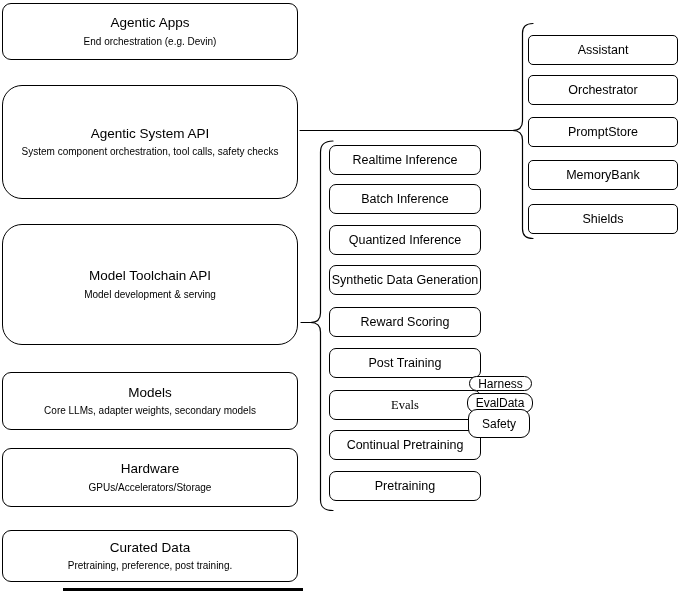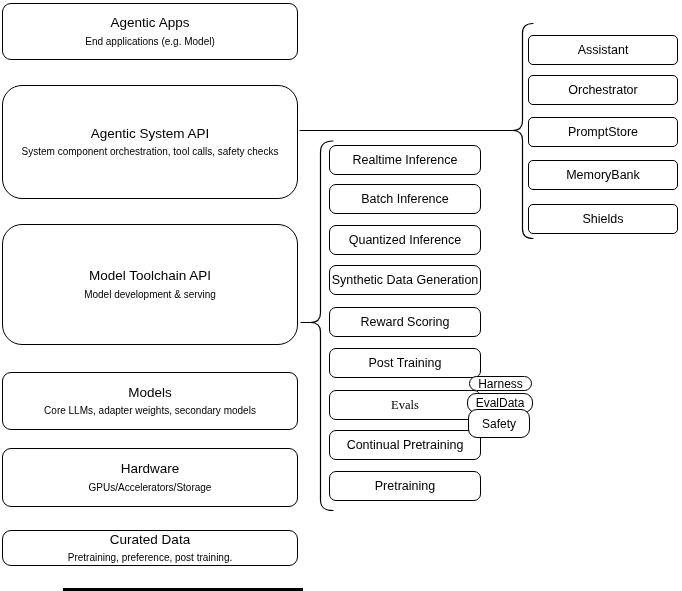--- a/index.html
+++ b/index.html
@@ -31,21 +31,21 @@
   }
   
   .lbox { left: 2px; width: 296px; }
   .lbox .title { font-size: 13.5px; line-height: 1.2; }
   .lbox .sub   { font-size: 10px;  line-height: 1.2; margin-top: 4px; }
   .b-apps      { top: 3px;   height: 57px;  border-radius: 9px; }
   .b-sysapi    { top: 85px;  height: 114px; border-radius: 20px; }
   .b-toolchain { top: 224px; height: 121px; border-radius: 20px; }
   .b-models    { top: 372px; height: 58px;  border-radius: 9px; }
   .b-hardware  { top: 448px; height: 59px;  border-radius: 9px; }
-  .b-curated   { top: 530px; height: 36px;  border-radius: 9px; }
+  .b-curated   { top: 530px; height: 52px;  border-radius: 9px; }
   
   .mbox { left: 329px; width: 152px; height: 30px; border-radius: 7px; font-size: 12.5px; }
   .m0 { top: 145px; } .m1 { top: 184px; } .m2 { top: 225px; }
   .m3 { top: 265px; } .m4 { top: 307px; } .m5 { top: 348px; }
   .m6 { top: 390px; font-family: Liberation Serif, serif; } .m7 { top: 430px; } .m8 { top: 471px; }
   
   .rbox { left: 528px; width: 150px; height: 30px; border-radius: 5px; font-size: 12.5px; }
   .r0 { top: 35px; } .r1 { top: 75px; } .r2 { top: 117px; }
   .r3 { top: 160px; } .r4 { top: 204px; }
   
@@ -79,21 +79,21 @@
 
   <svg class="connectors" viewBox="0 0 682 591" xmlns="http://www.w3.org/2000/svg">
     <path d="M 300 130.5 L 512.5 130.5" stroke="#000000" stroke-width="1.2" fill="none" stroke-linecap="round"></path>
     <path d="M 533 23.5 C 527 23.5 522.5 26 522.5 33 L 522.5 121 C 522.5 127 519.5 130.5 512.5 130.5 C 519.5 130.5 522.5 134 522.5 140 L 522.5 229 C 522.5 236 527 238.5 533 238.5" stroke="#000000" stroke-width="1.2" fill="none" stroke-linecap="round"></path>
     <path d="M 301 322.5 L 310.5 322.5" stroke="#000000" stroke-width="1.2" fill="none" stroke-linecap="round"></path>
     <path d="M 333 141 C 325 141 320.5 144 320.5 152 L 320.5 313 C 320.5 319 317.5 322.5 310.5 322.5 C 317.5 322.5 320.5 326 320.5 332 L 320.5 500 C 320.5 508 325 510.5 333 510.5" stroke="#000000" stroke-width="1.2" fill="none" stroke-linecap="round"></path>
   </svg>
 
   <div class="box lbox b-apps">
     <div class="title">Agentic Apps</div>
-    <div class="sub">End applications (e.g. Model)</div>
+    <div class="sub">End orchestration (e.g. Devin)</div>
   </div>
 
   <div class="box lbox b-sysapi">
     <div class="title">Agentic System API</div>
     <div class="sub">System component orchestration, tool calls, safety checks</div>
   </div>
 
   <div class="box lbox b-toolchain">
     <div class="title">Model Toolchain API</div>
     <div class="sub">Model development &amp; serving</div>

